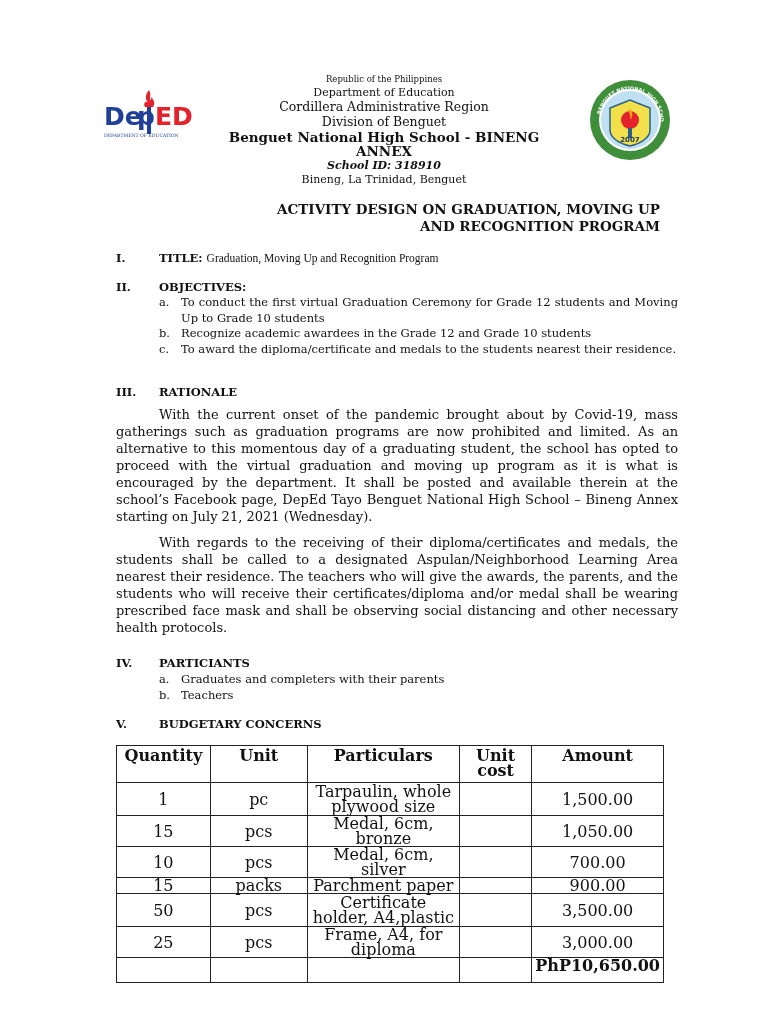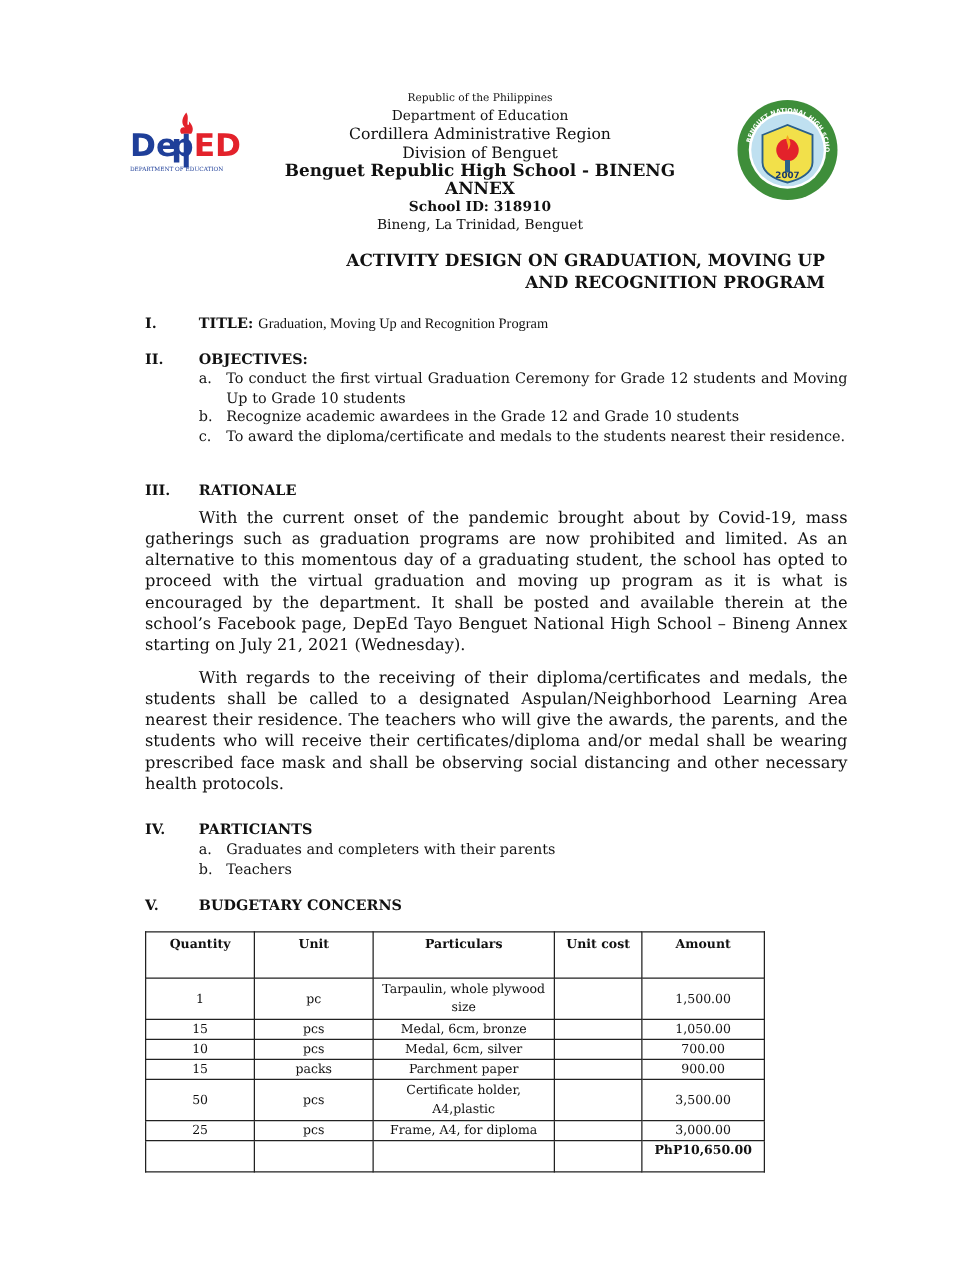--- a/index.html
+++ b/index.html
@@ -42,21 +42,21 @@
       width: 368px;
       top: 75px;
       text-align: center;
       line-height: 1.05;
     }
     .h-republic { font-size: 8.5px; font-weight: normal; margin-bottom: 3px; }
     .h-dept { font-size: 11px; margin-bottom: 2px; }
     .h-region { font-size: 12.5px; margin-bottom: 1px; }
     .h-division { font-size: 12.5px; margin-bottom: 2px; }
     .h-school { font-size: 13.5px; font-weight: bold; margin-bottom: 2px; }
-    .h-id { font-size: 11px; font-weight: bold; margin-bottom: 2px; }
+    .h-id { font-size: 11px; font-weight: bold; margin-bottom: 2px; font-style: italic; }
     .h-address { font-size: 11px; }
 
     .doc-title {
       position: absolute;
       left: 120px;
       width: 540px;
       top: 201px;
       text-align: right;
       font-weight: bold;
       font-size: 13.5px;
@@ -101,23 +101,23 @@
       margin: 0;
       font-size: 13px;
       line-height: 17px;
     }
 
     
     .budget-table {
       position: absolute;
       left: 116px;
       top: 745px;
-      width: 496px;
+      width: 548px;
       border-collapse: collapse;
-      font-size: 10px;
+      font-size: 16px;
     }
     .budget-table th, .budget-table td {
       border: 1px solid #222222;
       text-align: center;
       padding: 0 3px;
       line-height: 15px;
     }
     .budget-table th {
       font-weight: bold;
       vertical-align: top;
@@ -158,21 +158,21 @@
     <text font-family="DejaVu Sans, sans-serif" font-size="5" font-weight="bold" fill="#ffffff">
       <textPath href="#arc" startOffset="6%">BENGUET NATIONAL HIGH SCHOOL</textPath>
     </text>
   </svg>
 
   <div class="header-text">
     <div class="h-republic">Republic of the Philippines</div>
     <div class="h-dept">Department of Education</div>
     <div class="h-region">Cordillera Administrative Region</div>
     <div class="h-division">Division of Benguet</div>
-    <div class="h-school">Benguet Republic High School - BINENG ANNEX</div>
+    <div class="h-school">Benguet National High School - BINENG ANNEX</div>
     <div class="h-id">School ID: 318910</div>
     <div class="h-address">Bineng, La Trinidad, Benguet</div>
   </div>
 
   <div class="doc-title">
     <div>ACTIVITY DESIGN ON GRADUATION, MOVING UP</div>
     <div>AND RECOGNITION PROGRAM</div>
   </div>
 
   <div class="section" style="top:250px;">

